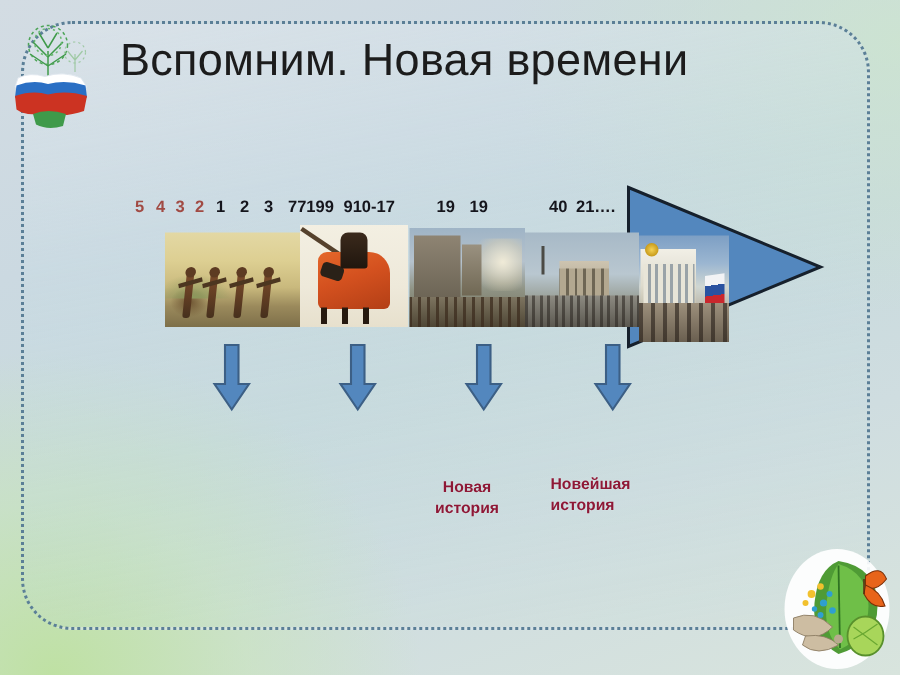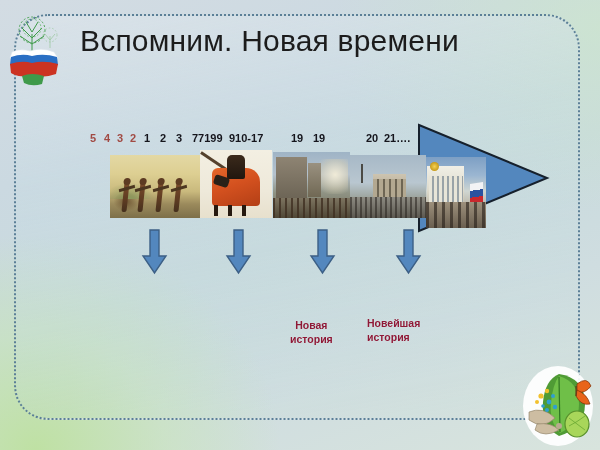--- a/index.html
+++ b/index.html
@@ -329,21 +329,21 @@
   <div class="tl-num bc" style="left:104px; top:132px;">4</div>
   <div class="tl-num bc" style="left:117px; top:132px;">3</div>
   <div class="tl-num bc" style="left:130px; top:132px;">2</div>
   <div class="tl-num" style="left:144px; top:132px;">1</div>
   <div class="tl-num" style="left:160px; top:132px;">2</div>
   <div class="tl-num" style="left:176px; top:132px;">3</div>
   <div class="tl-num" style="left:192px; top:132px;">77199</div>
   <div class="tl-num" style="left:229px; top:132px;">910-17</div>
   <div class="tl-num" style="left:291px; top:132px;">19</div>
   <div class="tl-num" style="left:313px; top:132px;">19</div>
-  <div class="tl-num" style="left:366px; top:132px;">20</div>
+  <div class="tl-num" style="left:366px; top:132px;">40</div>
   <div class="tl-num" style="left:384px; top:132px;">21….</div>
 
   <svg id="arrow-right" viewBox="0 0 135 112">
     <polygon points="4,3 132,56 4,109" fill="#5387be" stroke="#16202c" stroke-width="2"></polygon>
   </svg>
 
   <div class="tl-img" id="img-ancient" style="left:110px; top:155px; width:90px; height:63px;">
     <div class="hill"></div>
     <div class="fig" style="left:14%;"></div>
     <div class="fig" style="left:32%;"></div>

